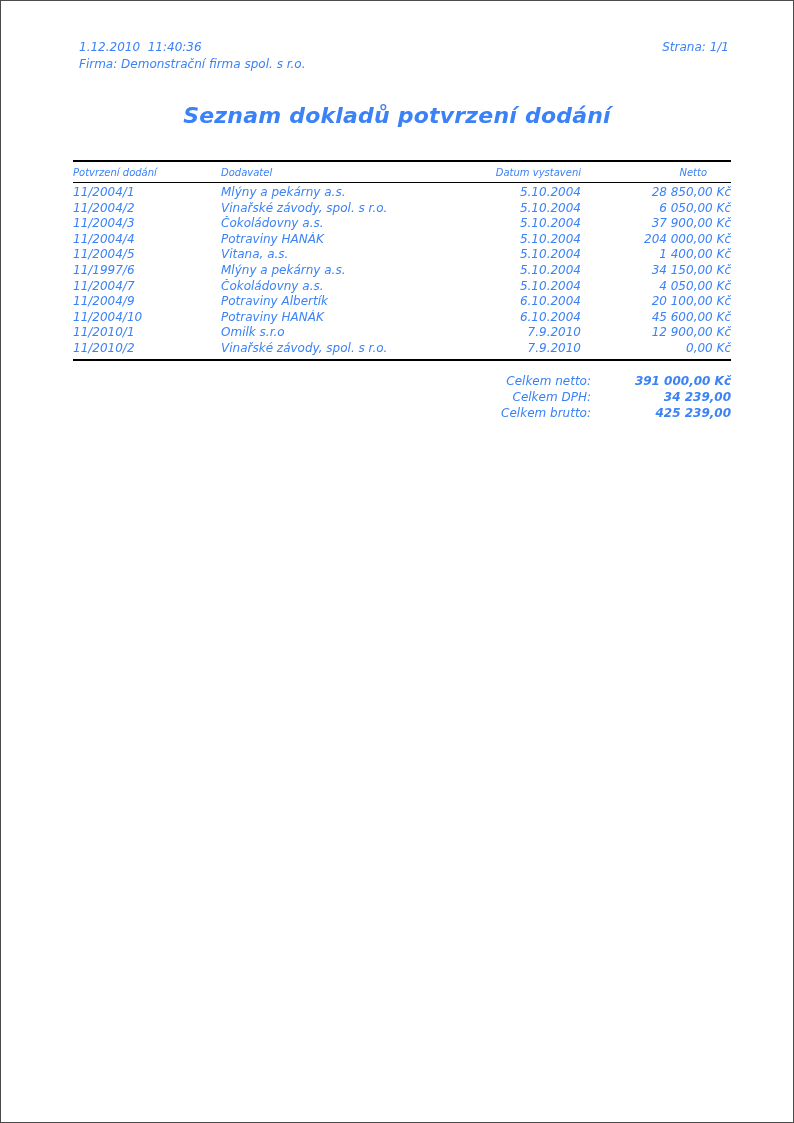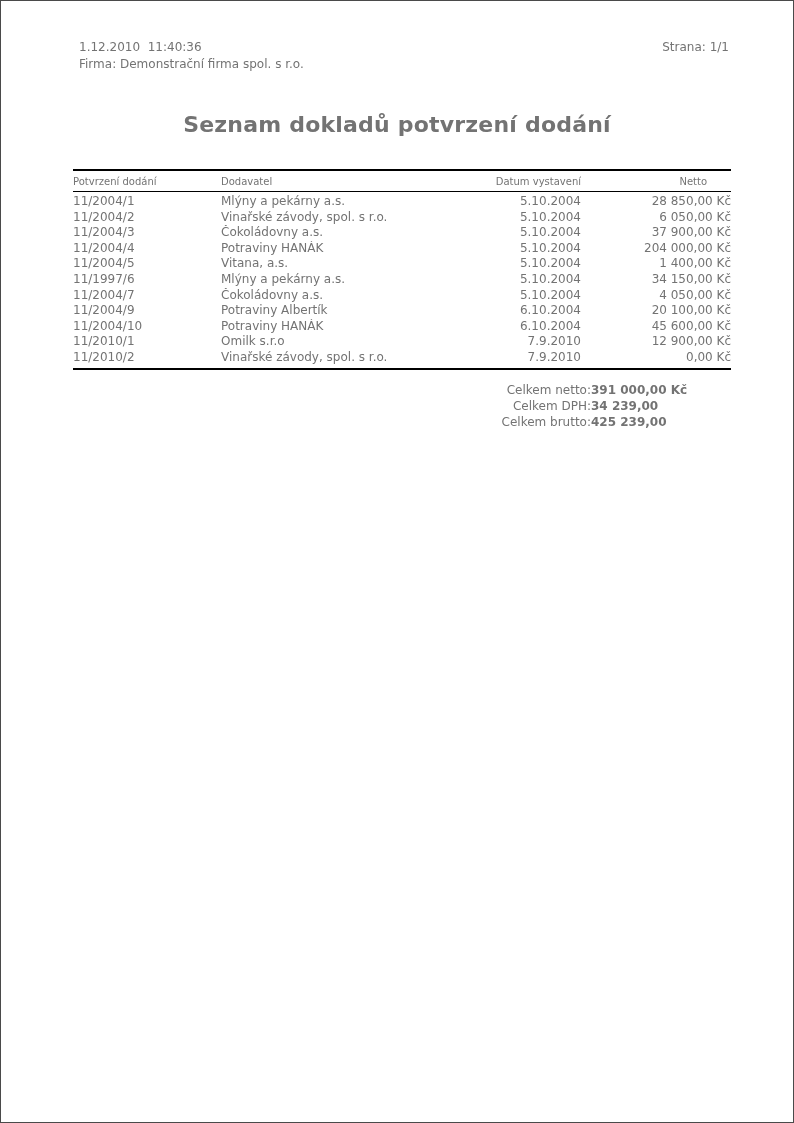--- a/index.html
+++ b/index.html
@@ -6,42 +6,43 @@
     margin: 0;
     padding: 0;
     background: #ffffff;
   }
   .page {
     width: 794px;
     height: 1123px;
     box-sizing: border-box;
     border: 1px solid #4a4a4a;
     background: #ffffff;
-    color: #737373;
+    color: #3b82f6;
     font-family: "DejaVu Sans", "Liberation Sans", sans-serif;
     font-size: 12px;
     overflow: hidden;
+    font-style: italic;
   }
 
   
   .meta {
     margin: 38px 64px 0 78px;
     display: flex;
     justify-content: space-between;
     align-items: flex-start;
     line-height: 17px;
   }
   .meta-left div { white-space: pre; }
 
   
   .report-title {
     text-align: center;
     font-size: 22px;
     font-weight: bold;
-    margin-top: 39px;
+    margin-top: 30px;
     letter-spacing: 0.2px;
   }
 
   
   .table {
     margin: 32px 0 0 72px;
     width: 658px;
   }
   .rule-thick { border-top: 2px solid #000; }
   .rule-thin  { border-top: 1px solid #000; }
@@ -72,21 +73,21 @@
   .total-row {
     display: flex;
     line-height: 16px;
   }
   .total-label {
     width: 518px;
     text-align: right;
   }
   .total-value {
     flex: 1;
-    text-align: left;
+    text-align: right;
     font-weight: bold;
   }
 </style>
 </head>
 <body>
 
 <div class="page">
 
   <div class="meta">
     <div class="meta-left">

